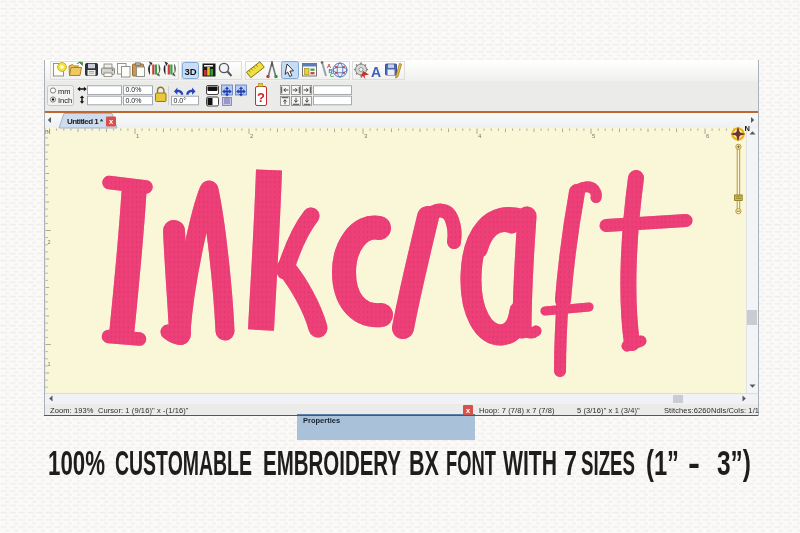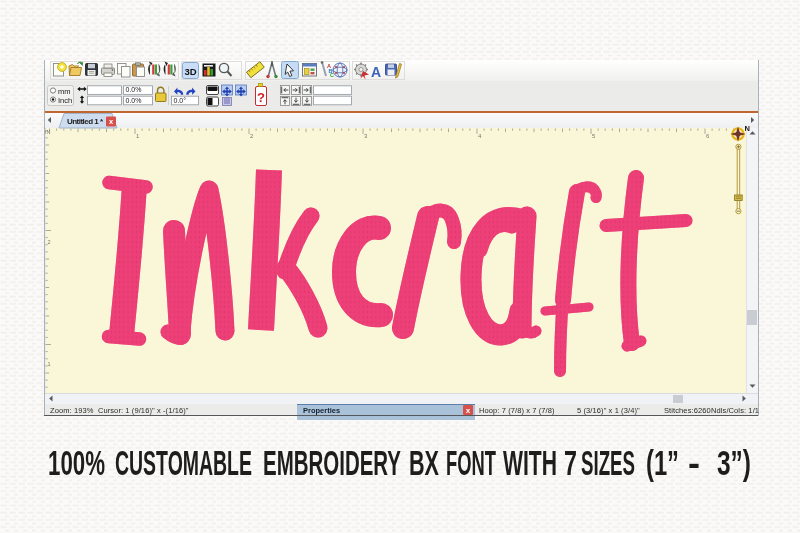--- a/index.html
+++ b/index.html
@@ -10,21 +10,21 @@
   #row1{position:absolute;left:0;top:0;width:713px;height:21px;background:linear-gradient(#ffffff,#f0f0ee);border-bottom:1px solid #dcdcda;}
   #row2{position:absolute;left:0;top:21px;width:713px;height:30px;background:#ebebe9;}
   #orange{position:absolute;left:0;top:51px;width:713px;height:2px;background:#bf672f;}
   #tabbar{position:absolute;left:0;top:53px;width:713px;height:15px;background:linear-gradient(#fbfbfb,#edeff1);border-bottom:1px solid #c9cdd3;}
   #canvas{position:absolute;left:1px;top:68px;width:700px;height:265px;background:#faf7d9;}
   #vscroll{position:absolute;left:701px;top:68px;width:12px;height:265px;background:#f3f4f6;border-left:1px solid #e0e2e6;box-sizing:border-box;}
   #vthumb{position:absolute;left:702px;top:250px;width:10px;height:15px;background:#c9cdd3;}
   #hscroll{position:absolute;left:0px;top:333px;width:713px;height:11px;background:#f0f2f5;border-top:1px solid #dadce0;box-sizing:border-box;}
   #status{position:absolute;left:0px;top:344px;width:713px;height:12px;background:#ebebe9;font-size:7.5px;color:#2a2a2a;}
   #status span{position:absolute;top:2px;white-space:nowrap;letter-spacing:0.1px;}
-  #proptab{position:absolute;left:252px;top:0px;width:178px;height:16px;background:#a9c2da;border-top:1px solid #5a80a8;box-sizing:border-box;}
+  #proptab{position:absolute;left:252px;top:10px;width:178px;height:26px;background:#a9c2da;border-top:1px solid #5a80a8;box-sizing:border-box;}
   #proplabel{position:absolute;left:6px;top:1px;font-size:7.5px;font-weight:bold;color:#16212e;}
   #bottomline{position:absolute;left:44px;top:415px;width:714px;height:1px;background:#55575b;z-index:2;}
   #overlay{position:absolute;left:0;top:0;z-index:3;}
 </style>
 </head>
 <body>
 <div id="page">
   <svg id="bgtex" width="800" height="533" viewBox="0 0 800 533">
     <defs>
       <pattern id="fabric" width="9" height="7.2" patternUnits="userSpaceOnUse">

